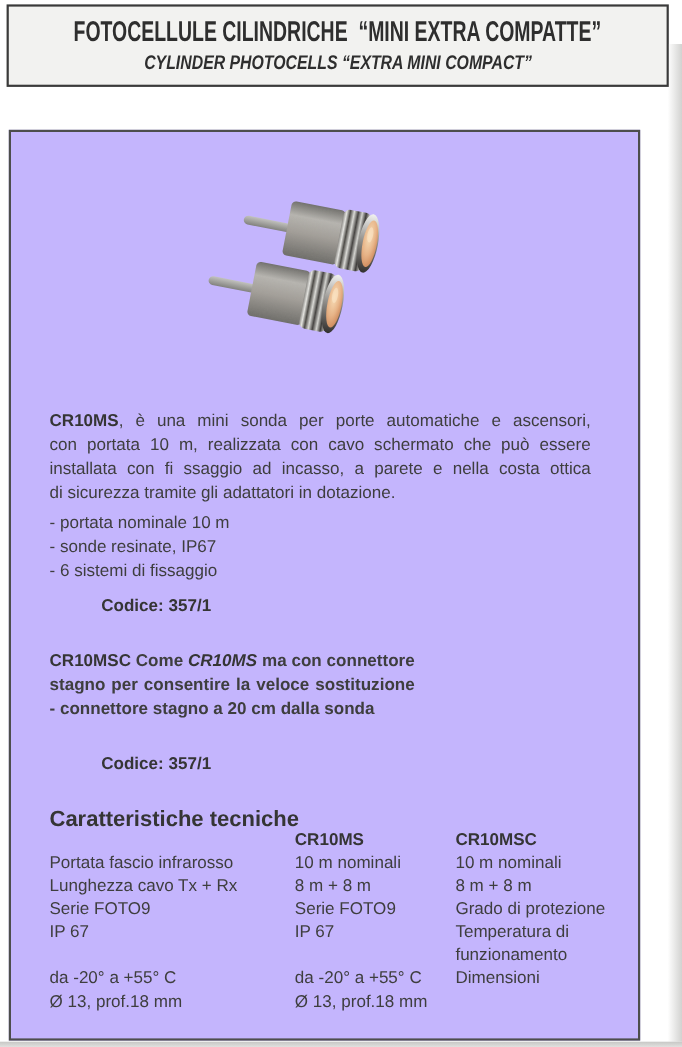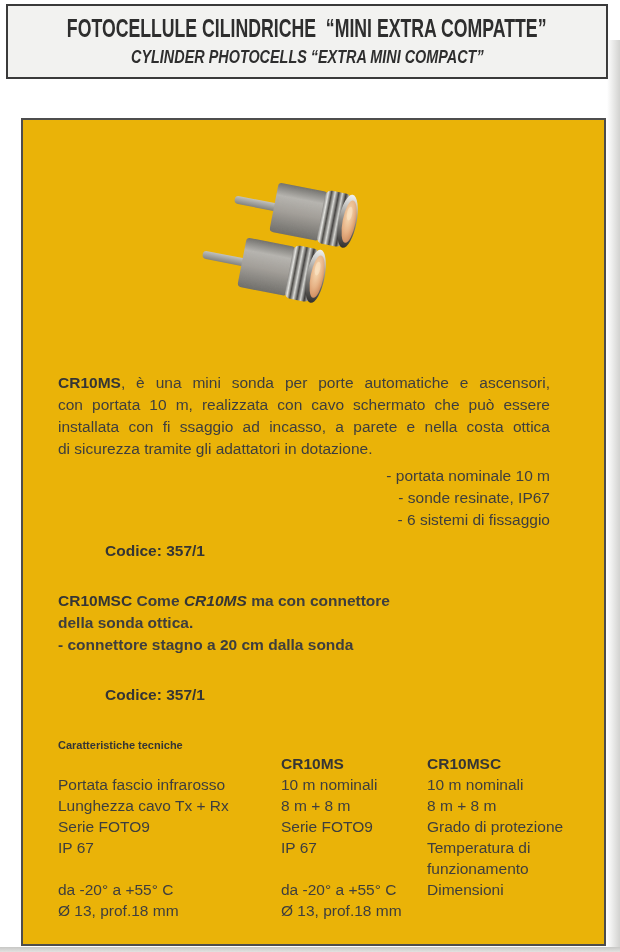--- a/index.html
+++ b/index.html
@@ -11,34 +11,34 @@
   .header-box{
     position:absolute;left:6px;top:4px;width:598px;height:71px;
     background:#f2f2f0;border:2px solid #3a3a3a;
     display:flex;flex-direction:column;align-items:center;justify-content:center;
   }
   .title-line{white-space:pre;display:inline-block;transform-origin:50% 50%;color:#2e2e2e;}
   .main-title{font-size:26px;font-weight:bold;line-height:1.15;transform:scaleX(0.68);}
   .sub-title{font-size:18px;font-weight:bold;font-style:italic;line-height:1.2;margin-top:3px;transform:scaleX(0.80);}
   
   .main-box{
-    position:absolute;left:21px;top:118px;width:570px;height:824px;
-    border:2px solid #4d4d4d;background:#eab308;padding-left:11px;
+    position:absolute;left:8px;top:118px;width:570px;height:824px;
+    border:2px solid #4d4d4d;background:#c4b5fd;
   }
   .photo-svg{position:absolute;left:0;top:0;width:570px;height:824px;pointer-events:none;}
   .tblock{position:absolute;left:35px;font-size:15.5px;line-height:22px;}
   .para1{top:252px;width:492px;}
   .para1 .j{text-align:justify;text-align-last:justify;}
-  .bullets{top:345px;width:492px;text-align:right;}
+  .bullets{top:345px;width:492px;}
   .codice{font-weight:bold;color:#353535;margin-left:47px;}
   .codice1{top:420px;}
   .para2{top:470px;width:332px;font-weight:bold;}
   .para2 .j{text-align:justify;text-align-last:justify;}
   .codice2{top:564px;}
-  .specs-title{position:absolute;left:35px;top:614px;font-size:11px;line-height:22px;font-weight:bold;color:#353535;}
+  .specs-title{position:absolute;left:35px;top:614px;font-size:20px;line-height:22px;font-weight:bold;color:#353535;}
   .specs-grid{
     position:absolute;left:35px;top:633px;width:520px;
     display:grid;grid-template-columns:223px 146px auto;
     font-size:15.5px;line-height:21px;
   }
   .specs-grid .colh{font-weight:bold;color:#353535;}
   b, .bold{color:#353535;}
   
   .edge-right{position:absolute;right:0;top:40px;bottom:5px;width:13px;
     background:linear-gradient(to right,rgba(210,210,208,0),#d2d2d0);}
@@ -120,21 +120,21 @@
     <div class="tblock bullets">
       <div>- portata nominale 10 m</div>
       <div>- sonde resinate, IP67</div>
       <div>- 6 sistemi di fissaggio</div>
     </div>
 
     <div class="tblock codice codice1">Codice: 357/1</div>
 
     <div class="tblock para2">
       <div class="j"><b>CR10MSC</b><span> Come </span><b><i>CR10MS</i></b><span> ma con connettore</span></div>
-      <div>della sonda ottica.</div>
+      <div class="j">stagno per consentire la veloce sostituzione</div>
       <div>- connettore stagno a 20 cm dalla sonda</div>
     </div>
 
     <div class="tblock codice codice2">Codice: 357/1</div>
 
     <div class="specs-title">Caratteristiche tecniche</div>
     <div class="specs-grid">
       <div></div>
       <div class="colh">CR10MS</div>
       <div class="colh">CR10MSC</div>

